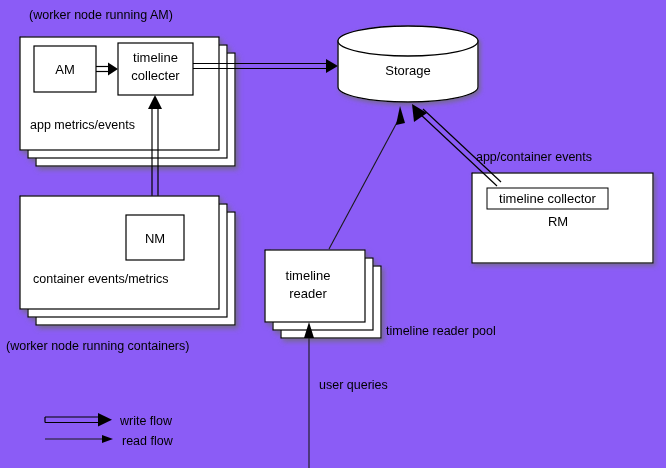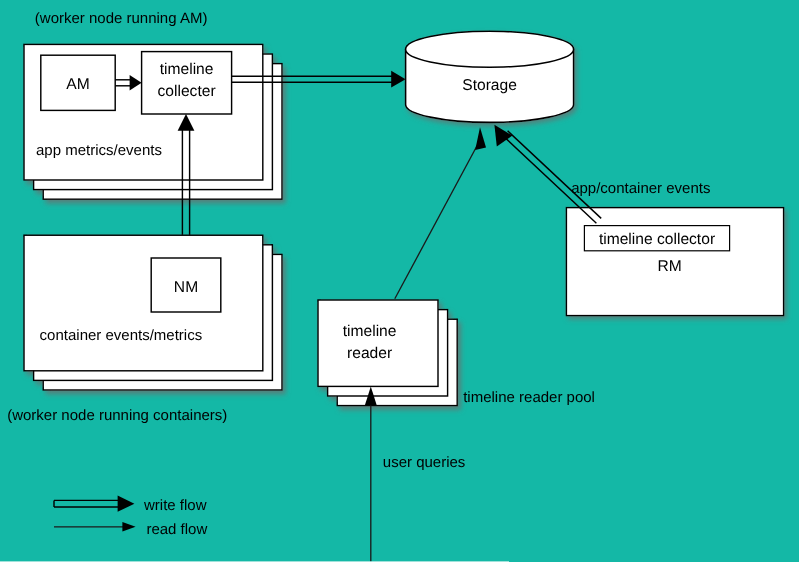--- a/index.html
+++ b/index.html
@@ -10,21 +10,21 @@
   body {
     width: 666px;
     height: 468px;
     font-family: "Liberation Sans", sans-serif;
     overflow: hidden;
   }
   #diagram-root {
     position: relative;
     width: 666px;
     height: 468px;
-    background: #14b8a6;
+    background: #8b5cf6;
   }
   svg.canvas {
     position: absolute;
     left: 0;
     top: 0;
     width: 666px;
     height: 468px;
   }
   .box-stroke { stroke: #000000; stroke-width: 1.2; fill: #ffffff; }
   .box-stroke-thin { stroke: #000000; stroke-width: 1; fill: #ffffff; }

